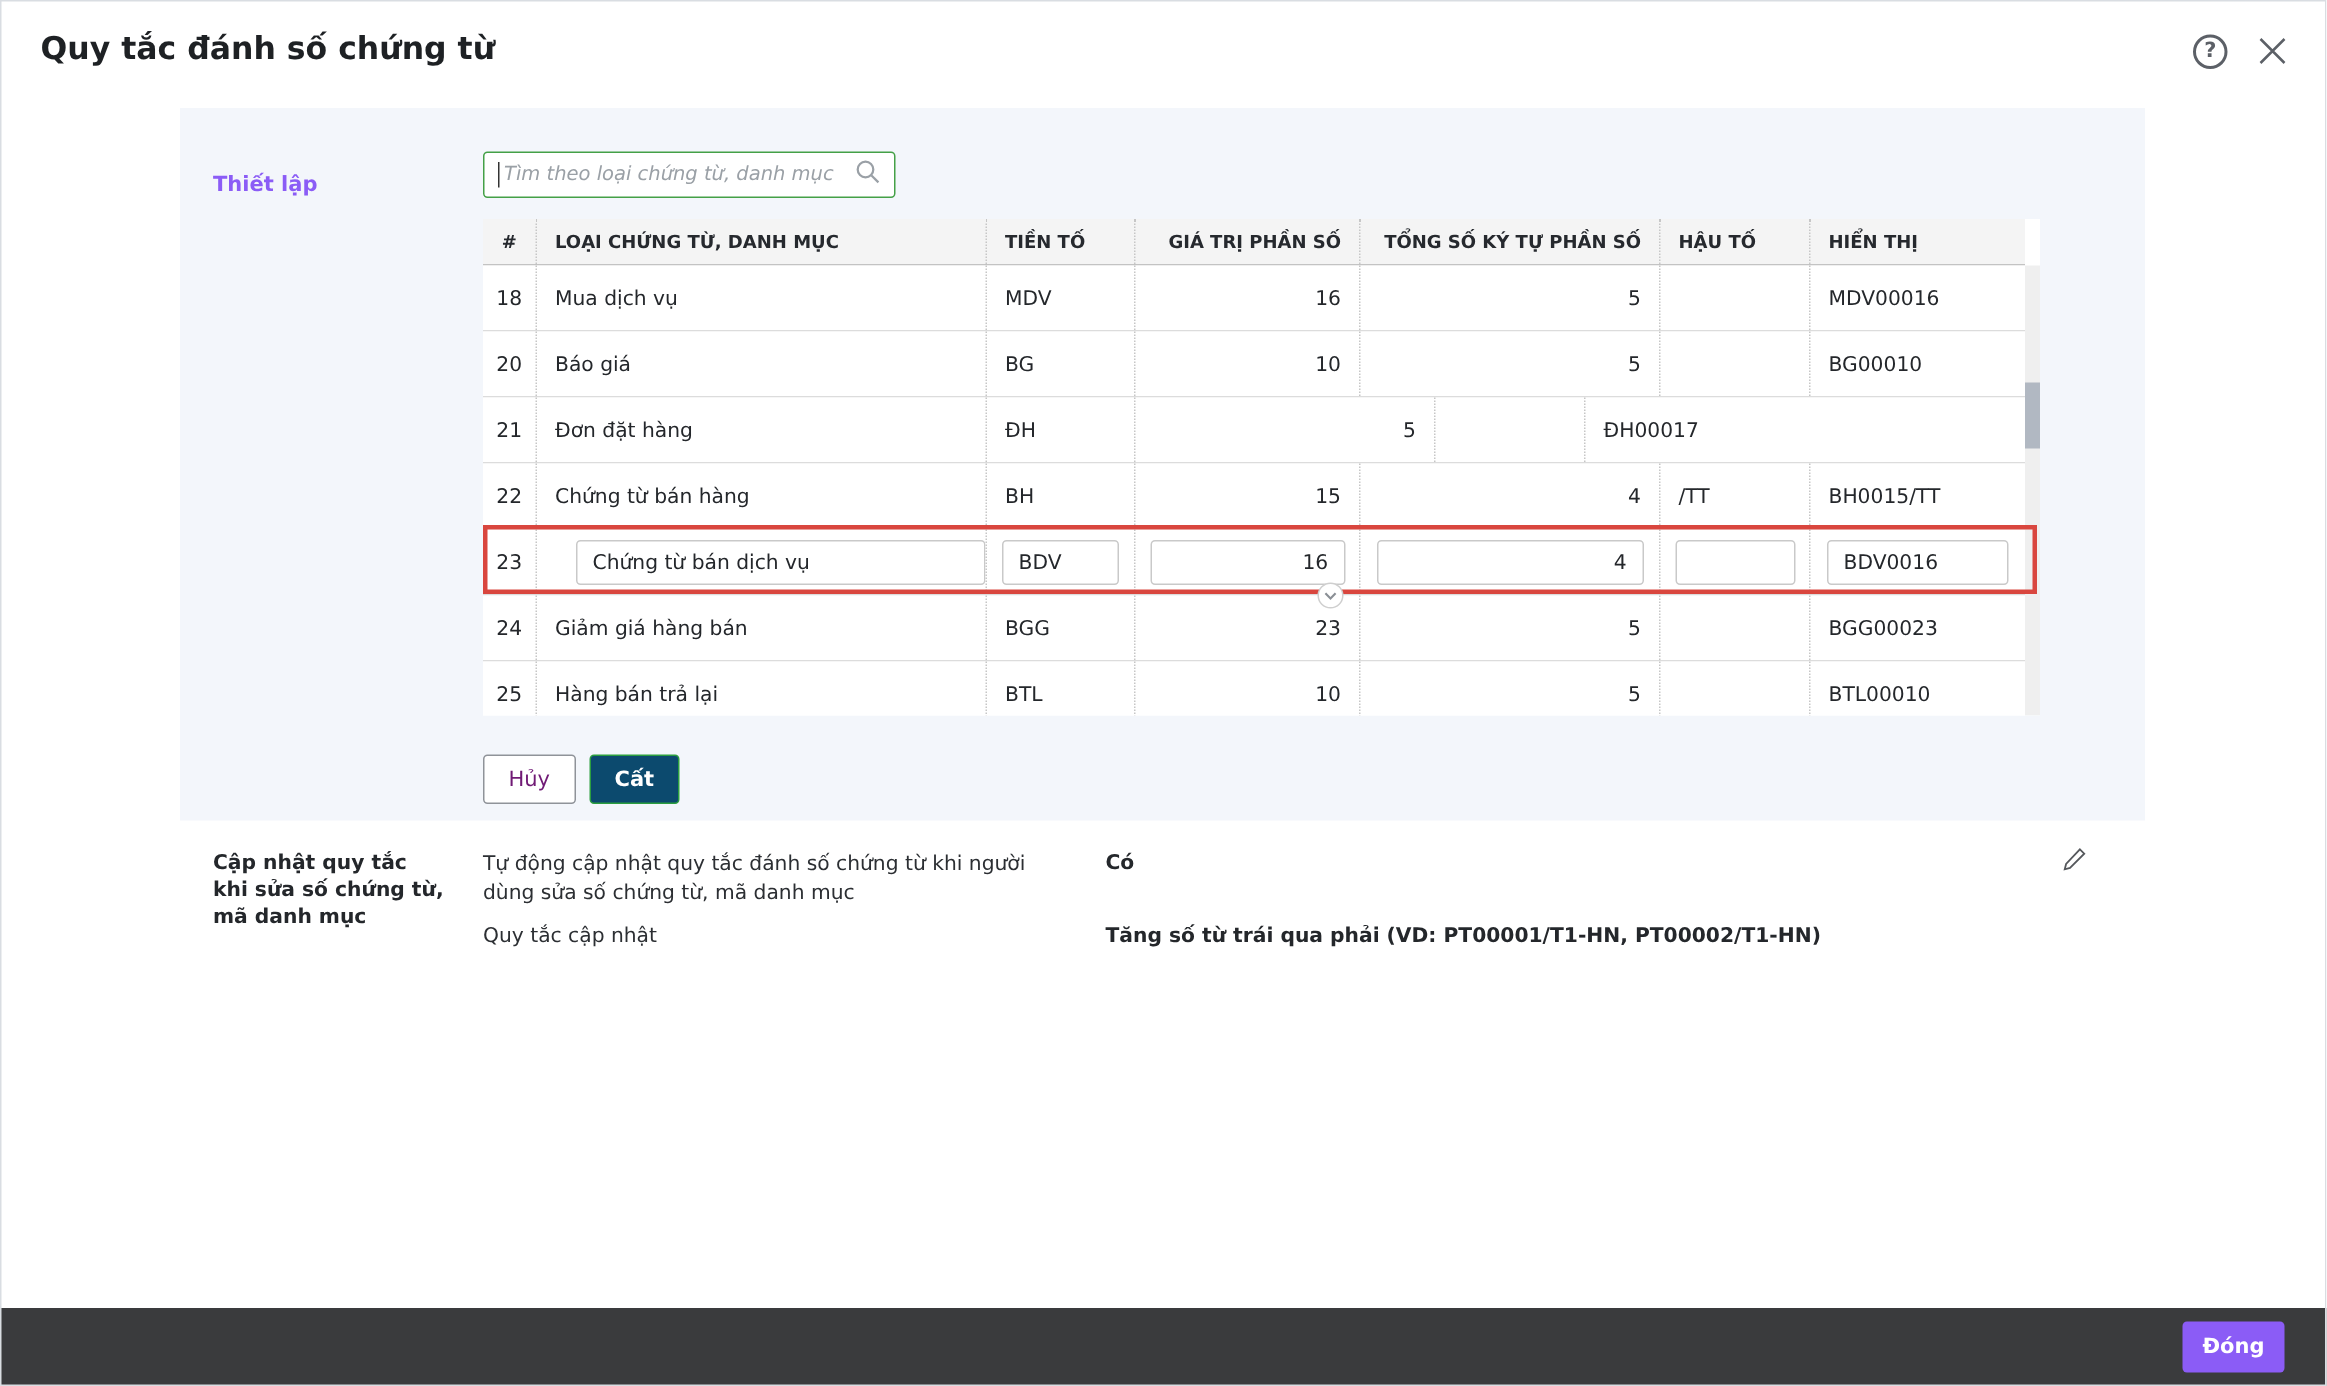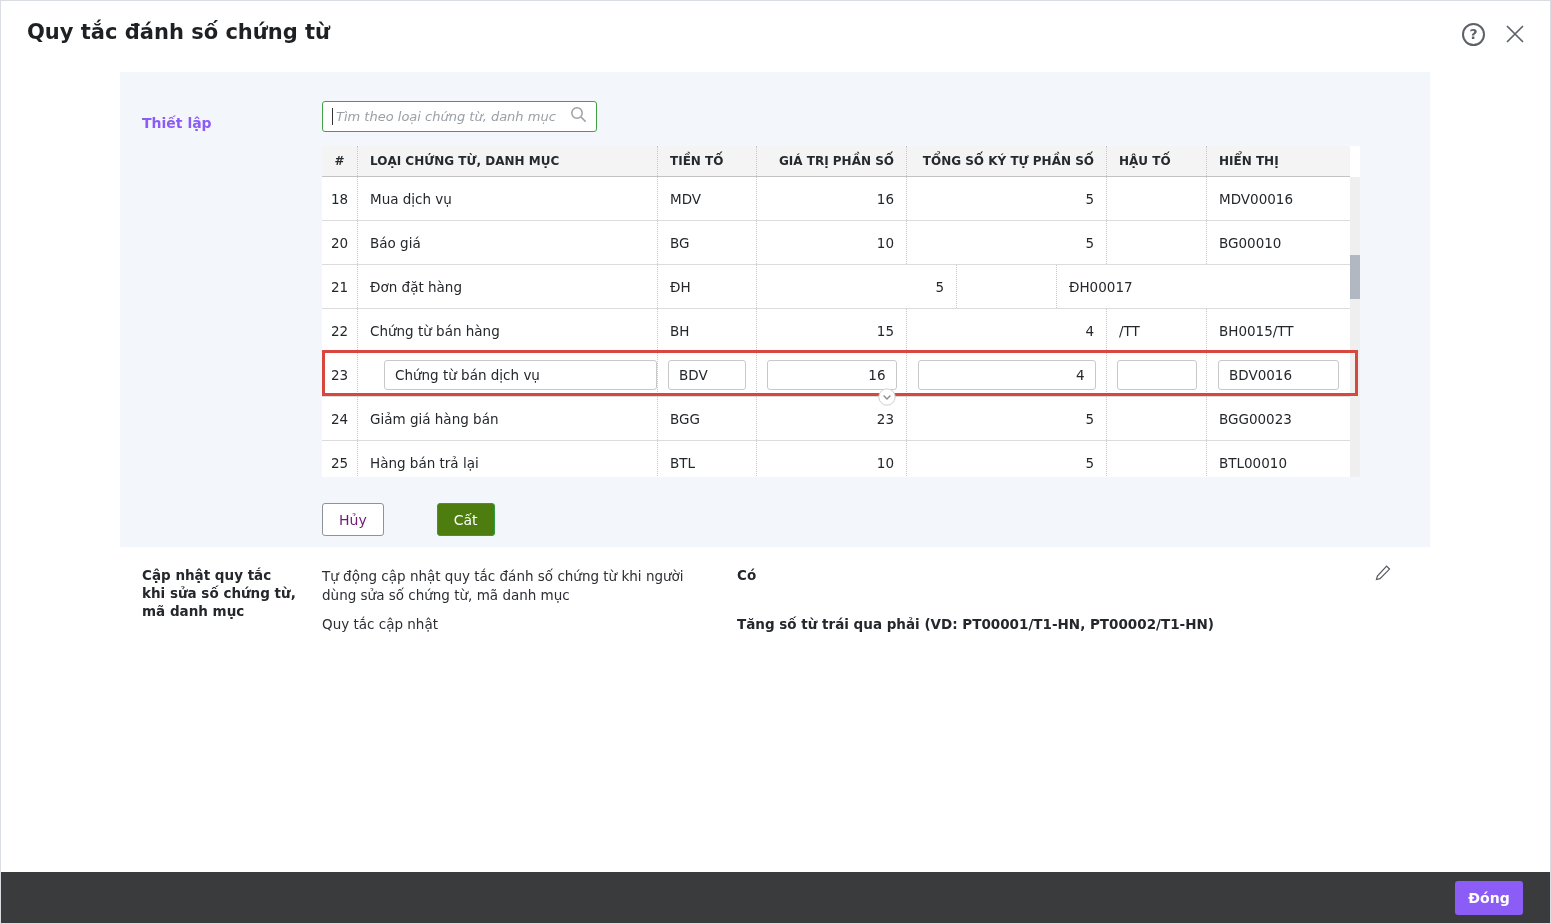--- a/index.html
+++ b/index.html
@@ -54,21 +54,21 @@
                   border:3px solid #d9463e; pointer-events:none; z-index:5; }
   .chev-badge { position:absolute; left:556px; top:242px; width:18px; height:18px; z-index:6; cursor:pointer; }
 
   .sbar { position:absolute; right:0; top:31px; width:10px; height:300px; background:#efefef; }
   .sbar-thumb { position:absolute; left:0; top:78px; width:10px; height:44px; background:#b1b8c2; cursor:grab; }
 
   .btn-row { position:absolute; left:202px; top:431px; display:flex; gap:9px; }
   .btn { height:33px; border-radius:3px; font-size:14px; font-family:inherit; cursor:pointer;
          display:flex; align-items:center; justify-content:center; padding:0 16px; }
   .btn-cancel { background:#fff; border:1px solid #8f9399; color:#701a75; }
-  .btn-save   { background:#4d7c0f; border:1px solid #2b9e3f; color:#fff; font-weight:normal;margin-left:44px; }
+  .btn-save   { background:#0c4a6e; border:1px solid #2b9e3f; color:#fff; font-weight:bold; }
 
   
   .ur-label { position:absolute; left:142px; top:566px; width:155px;
               font-size:13.5px; font-weight:bold; line-height:18px; color:#24272b; }
   .ur-desc  { position:absolute; left:322px; top:567px; width:400px; font-size:13.5px; line-height:19px; color:#2c2f33; }
   .ur-rule-label { position:absolute; left:322px; top:616px; font-size:13.5px; color:#2c2f33; }
   .ur-yes  { position:absolute; left:737px; top:567px; font-size:13.5px; font-weight:bold; color:#24272b; }
   .ur-rule-value { position:absolute; left:737px; top:616px; font-size:13.5px; font-weight:bold; color:#24272b; }
   .pencil-ic { position:absolute; left:1374px; top:564px; cursor:pointer; }
 

